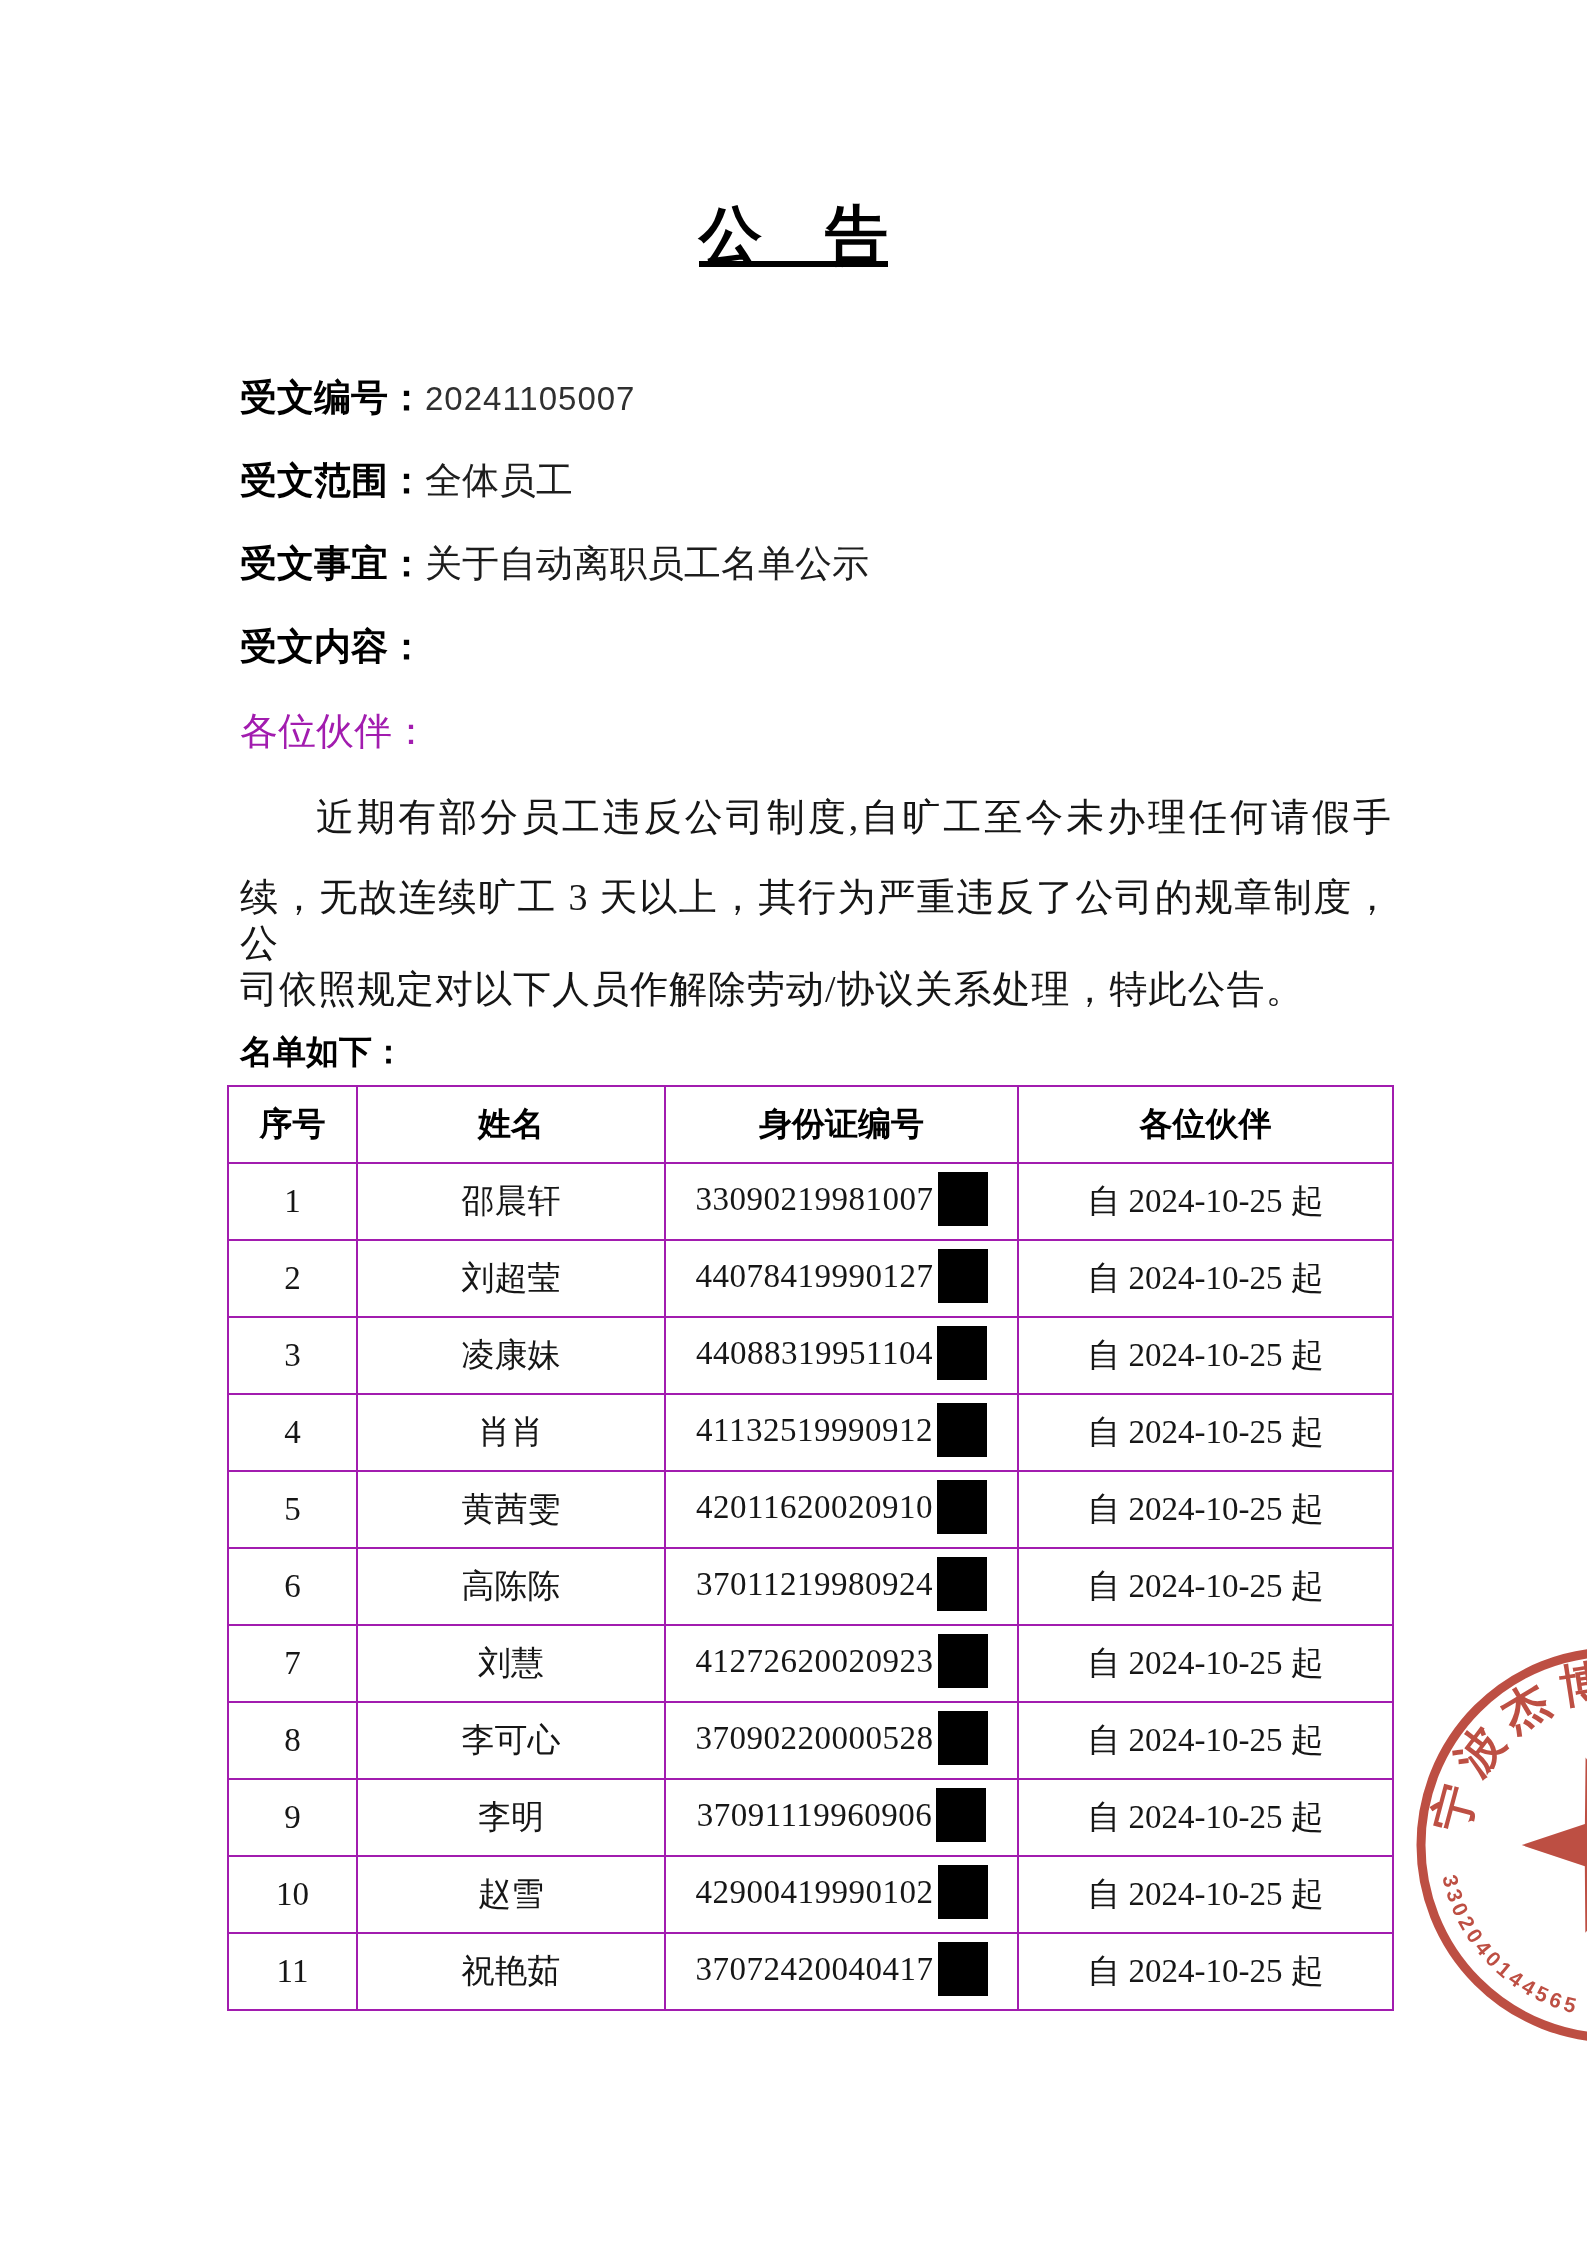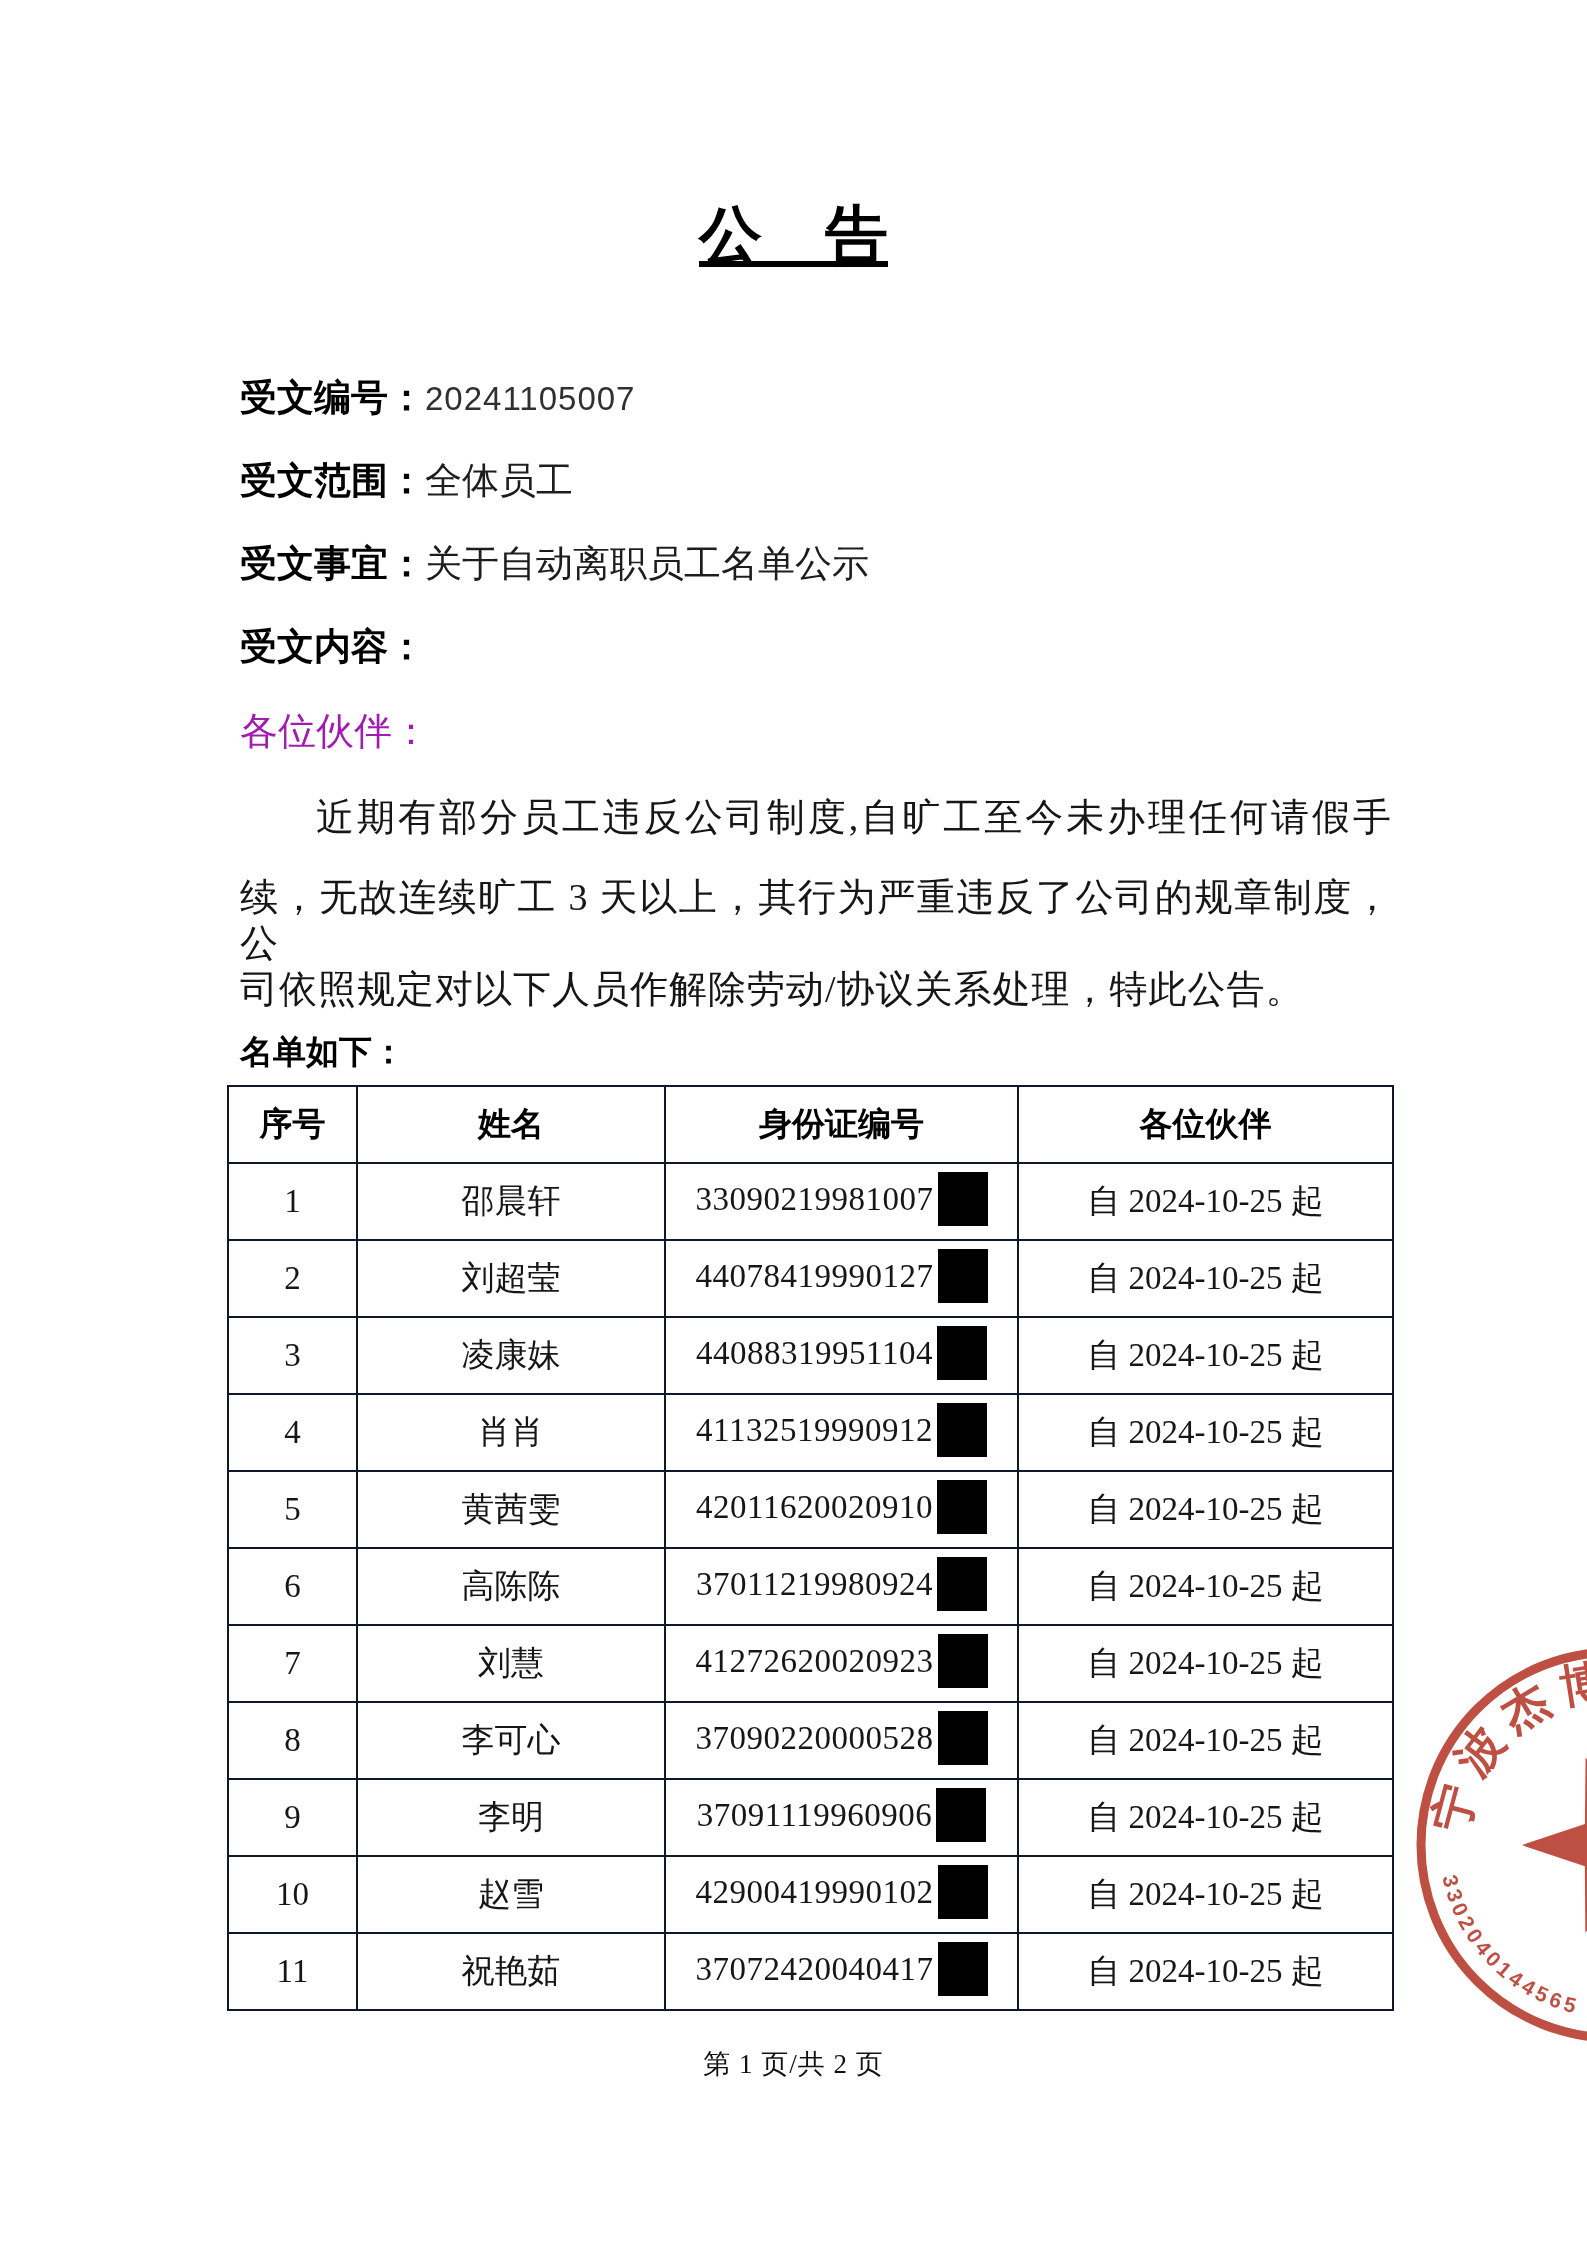--- a/index.html
+++ b/index.html
@@ -42,21 +42,21 @@
   .bl-2{top:954px;margin-top:12px;}
   .list-intro{
     position:absolute;left:240px;top:1030px;
     font-size:33px;font-weight:bold;color:#000;
   }
   table.roster{
     position:absolute;left:227px;top:1085px;
     width:1165px;border-collapse:collapse;table-layout:fixed;
   }
   table.roster th, table.roster td{
-    border:2px solid #0f172a;
+    border:2px solid #a21caf;
     height:75px;padding:0;
     text-align:center;vertical-align:middle;
     font-size:33px;color:#161616;
     overflow:hidden;white-space:nowrap;
   }
   table.roster th{font-weight:bold;color:#000;}
   .redact-box{
     display:inline-block;width:50px;height:54px;
     background:#000;vertical-align:middle;margin-left:4px;
     transform:translateY(-3px);
@@ -180,21 +180,20 @@
         </tr>
         <tr>
           <td>11</td>
           <td>祝艳茹</td>
           <td><span class="id-text">37072420040417</span><span class="redact-box"></span></td>
           <td>自 2024-10-25 起</td>
         </tr>
       </tbody>
   </table>
 
-  <div class="page-footer">第 1 页/共 2 页</div>
 
   <svg class="stamp" viewBox="0 0 404 404" xmlns="http://www.w3.org/2000/svg">
     <defs>
       <path id="seal-top-arc" d="M 54 202 A 148 148 0 0 1 350 202" fill="none"></path>
       <path id="seal-bottom-arc" d="M 29 226 A 175 175 0 0 0 377 202" fill="none"></path>
     </defs>
     <circle cx="202" cy="202" r="193" fill="none" stroke="#b5372a" stroke-width="9"></circle>
     <path fill="#b5372a" transform="rotate(-18 202 202)" d="M202 110 L223.2 173.1 L289.8 173.6 L236.3 213.2 L256.4 276.7 L202 238.0 L147.6 276.7 L167.7 213.2 L114.2 173.6 L180.8 173.1 Z"></path>
     <text font-family="Liberation Serif, serif" font-size="46" font-weight="bold" fill="#b5372a" letter-spacing="11">
       <textPath href="#seal-top-arc" startOffset="10">宁波杰博</textPath>

